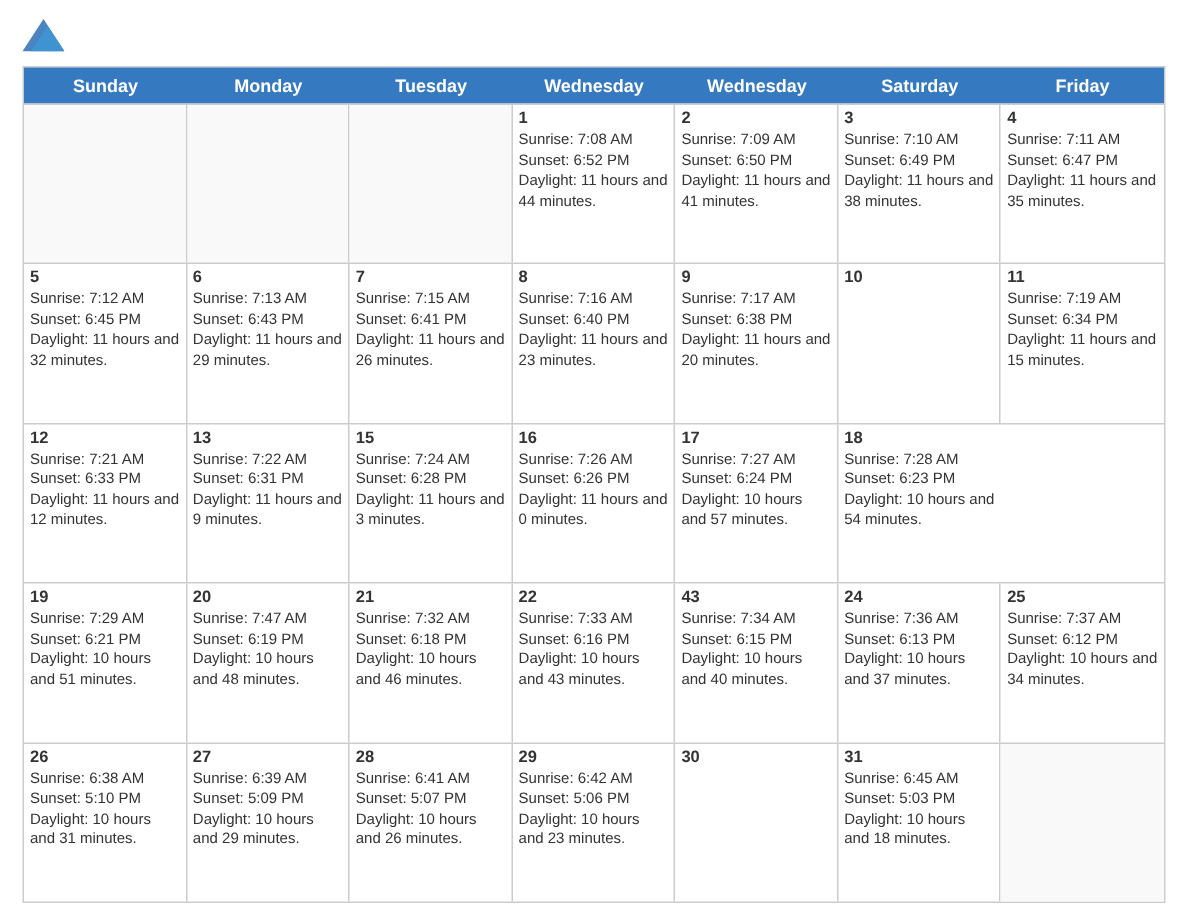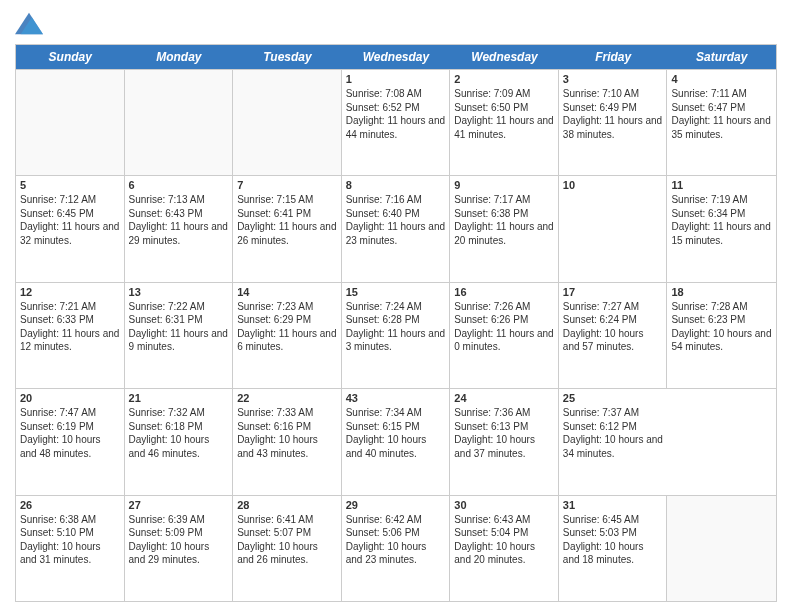--- a/index.html
+++ b/index.html
@@ -72,21 +72,20 @@
       display: grid;
       grid-template-columns: repeat(7, 1fr);
       background: #3579c0;
     }
     .cal-header-cell {
       color: #fff;
       text-align: center;
       font-size: 12px;
       font-weight: bold;
       padding: 5px 2px;
-      font-style: italic;
     }
     .cal-body {
       flex: 1;
       display: flex;
       flex-direction: column;
     }
     .cal-week {
       display: grid;
       grid-template-columns: repeat(7, 1fr);
       flex: 1;
@@ -141,22 +140,22 @@
     </div>
   </div>
 
   <div class="calendar">
     <div class="cal-header-row" id="cal-header">
         <div class="cal-header-cell">Sunday</div>
         <div class="cal-header-cell">Monday</div>
         <div class="cal-header-cell">Tuesday</div>
         <div class="cal-header-cell">Wednesday</div>
         <div class="cal-header-cell">Wednesday</div>
+        <div class="cal-header-cell">Saturday</div>
         <div class="cal-header-cell">Friday</div>
-        <div class="cal-header-cell">Saturday</div>
       </div>
     <div class="cal-body" id="cal-body">
         <div class="cal-week">
           <div class="cal-cell empty"></div>
           <div class="cal-cell empty"></div>
           <div class="cal-cell empty"></div>
           <div class="cal-cell">
             <div class="day-number">1</div>
             <div class="cell-text">Sunrise: 7:08 AM
 Sunset: 6:52 PM
@@ -229,26 +228,20 @@
 Sunset: 6:33 PM
 Daylight: 11 hours and 12 minutes.</div>
           </div>
           <div class="cal-cell">
             <div class="day-number">13</div>
             <div class="cell-text">Sunrise: 7:22 AM
 Sunset: 6:31 PM
 Daylight: 11 hours and 9 minutes.</div>
           </div>
           <div class="cal-cell">
-            <div class="day-number">14</div>
-            <div class="cell-text">Sunrise: 7:23 AM
-Sunset: 6:29 PM
-Daylight: 11 hours and 6 minutes.</div>
-          </div>
-          <div class="cal-cell">
             <div class="day-number">15</div>
             <div class="cell-text">Sunrise: 7:24 AM
 Sunset: 6:28 PM
 Daylight: 11 hours and 3 minutes.</div>
           </div>
           <div class="cal-cell">
             <div class="day-number">16</div>
             <div class="cell-text">Sunrise: 7:26 AM
 Sunset: 6:26 PM
 Daylight: 11 hours and 0 minutes.</div>
@@ -261,20 +254,26 @@
           </div>
           <div class="cal-cell">
             <div class="day-number">18</div>
             <div class="cell-text">Sunrise: 7:28 AM
 Sunset: 6:23 PM
 Daylight: 10 hours and 54 minutes.</div>
           </div>
         </div>
         <div class="cal-week">
           <div class="cal-cell">
+            <div class="day-number">19</div>
+            <div class="cell-text">Sunrise: 7:29 AM
+Sunset: 6:21 PM
+Daylight: 10 hours and 51 minutes.</div>
+          </div>
+          <div class="cal-cell">
             <div class="day-number">20</div>
             <div class="cell-text">Sunrise: 7:47 AM
 Sunset: 6:19 PM
 Daylight: 10 hours and 48 minutes.</div>
           </div>
           <div class="cal-cell">
             <div class="day-number">21</div>
             <div class="cell-text">Sunrise: 7:32 AM
 Sunset: 6:18 PM
 Daylight: 10 hours and 46 minutes.</div>
@@ -324,23 +323,20 @@
 Daylight: 10 hours and 26 minutes.</div>
           </div>
           <div class="cal-cell">
             <div class="day-number">29</div>
             <div class="cell-text">Sunrise: 6:42 AM
 Sunset: 5:06 PM
 Daylight: 10 hours and 23 minutes.</div>
           </div>
           <div class="cal-cell">
             <div class="day-number">30</div>
-            <div class="cell-text">Sunrise: 6:43 AM
-Sunset: 5:04 PM
-Daylight: 10 hours and 20 minutes.</div>
           </div>
           <div class="cal-cell">
             <div class="day-number">31</div>
             <div class="cell-text">Sunrise: 6:45 AM
 Sunset: 5:03 PM
 Daylight: 10 hours and 18 minutes.</div>
           </div>
           <div class="cal-cell empty"></div>
         </div>
       </div>

